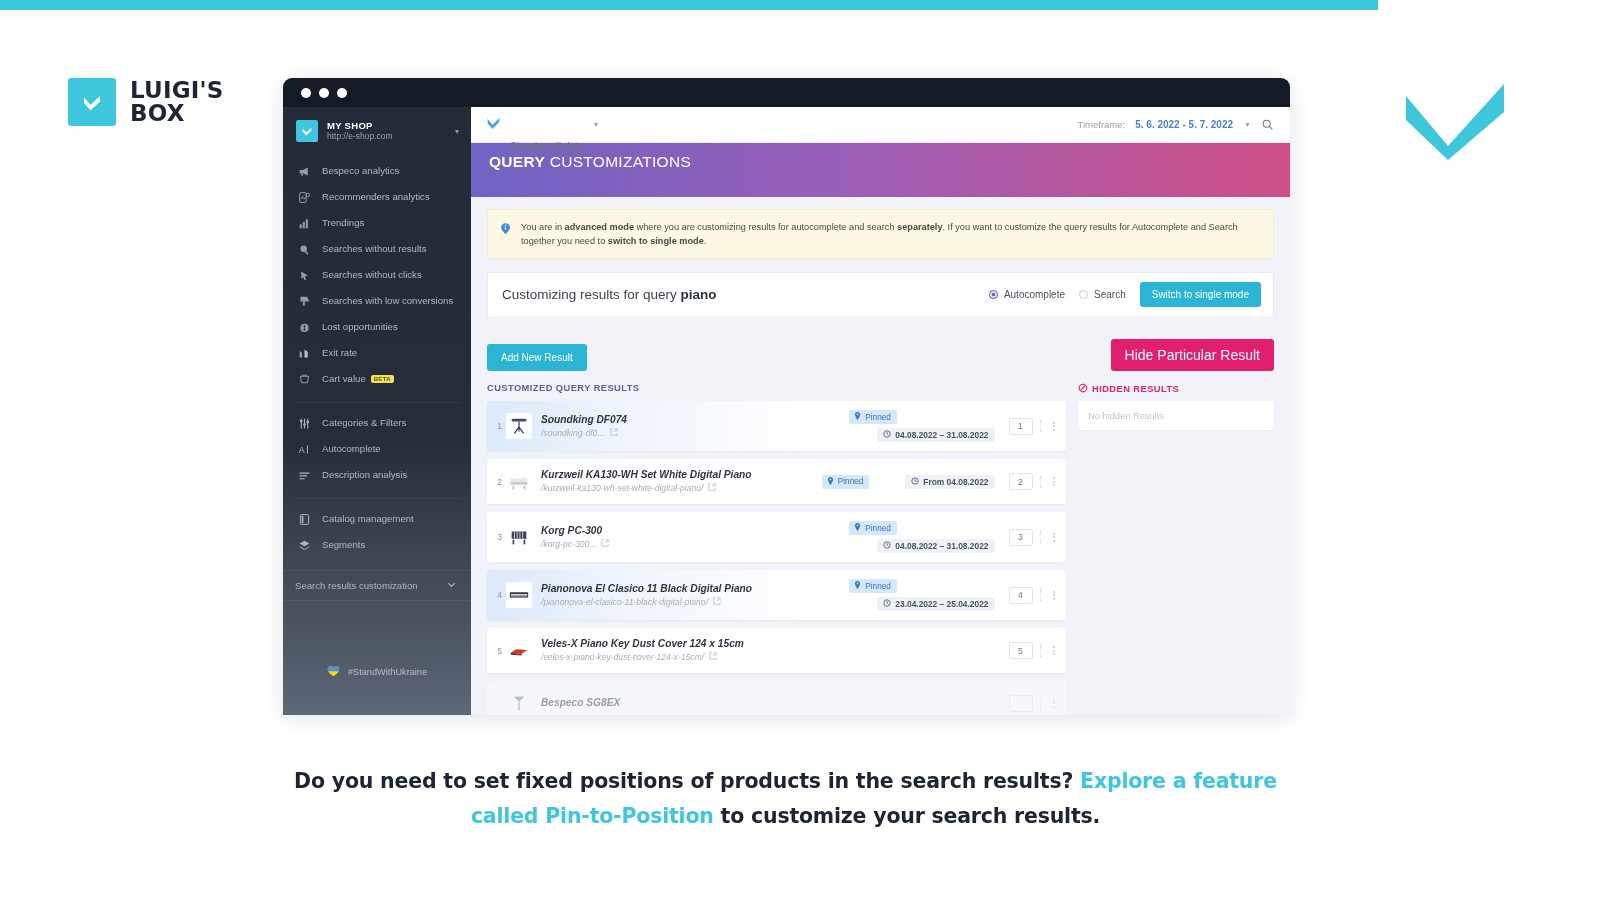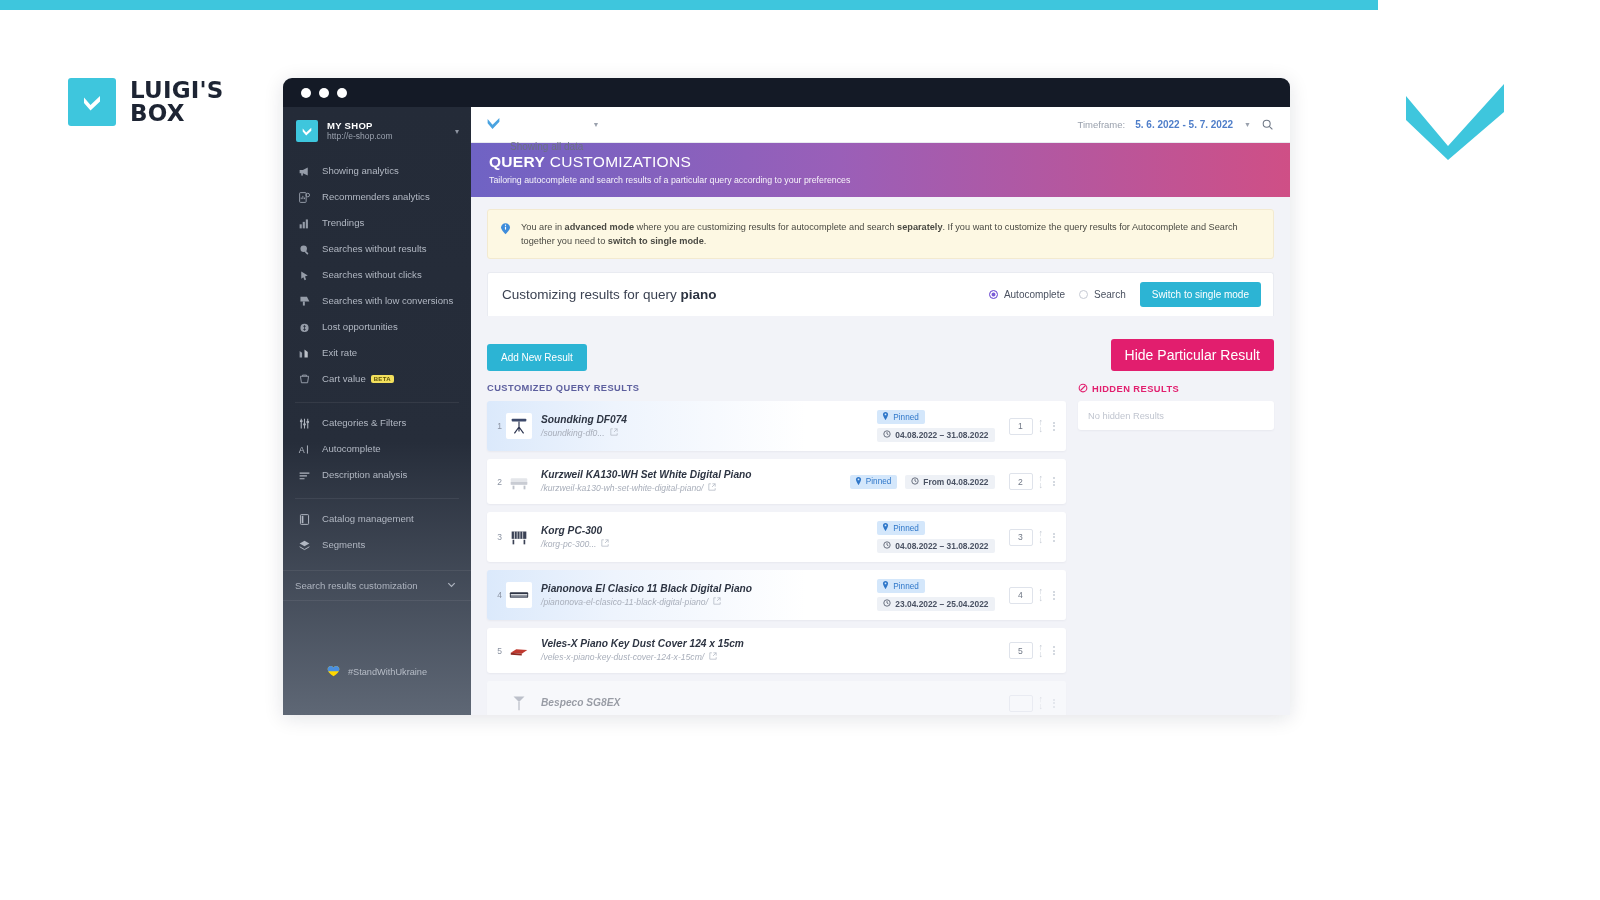--- a/index.html
+++ b/index.html
@@ -204,21 +204,21 @@
     display:flex; align-items:center; gap:5px;
   }
   .row-tags { display:flex; flex-direction: column; align-items:flex-start; gap:4px; margin-right: 14px; }
   .row-tags.inline { flex-direction: row; align-items:center; gap: 8px; }
   .tag-pin {
     background:#d4e7fb; color:#2f77c9; font-size:8.2px; border-radius:2px;
     padding: 2px 6px 2px 5px; display:flex; align-items:center; gap:4px; white-space:nowrap;
   }
   .tag-date {
     background:#eef1f6; color:#4a5263; font-size:8.4px; font-weight:700; border-radius:2px;
-    padding: 2px 6px; display:flex; align-items:center; gap:4px; white-space:nowrap;
+    padding: 2px 6px; display:flex; align-items:center; gap:4px; white-space:nowrap;margin-left:28px;
   }
   .pos-box {
     width: 24px; height: 17px; border: 1px solid #dfe3eb; border-radius: 2px;
     display:flex; align-items:center; justify-content:center;
     font-size: 8.6px; color:#707886; background:#fff; flex:0 0 24px;
   }
   .arrows {
     display:flex; flex-direction:column; align-items:center; justify-content:center;
     margin: 0 7px 0 6px; color:#c2c8d2; line-height:7px; font-size:9px;
   }
@@ -302,21 +302,21 @@
 
         <div class="nav-group">
 
           <div class="nav-item">
             <span class="ico">
               <svg width="13" height="13" viewBox="0 0 16 16">
                   <path d="M2 6h4l6-3v10l-6-3H2z" fill="#aab1bd"></path>
                   <rect x="4" y="9" width="2" height="4" fill="#aab1bd"></rect>
                 </svg>
             </span>
-            <span class="nav-label">Showing analytics</span>
+            <span class="nav-label">Bespeco analytics</span>
           </div>
 
           <div class="nav-item">
             <span class="ico">
               <svg width="13" height="13" viewBox="0 0 16 16">
                   <rect x="2" y="2" width="8" height="12" rx="1" fill="none" stroke="#aab1bd" stroke-width="1.2"></rect>
                   <path d="M4 10v-2M6 10V6M8 10V8" stroke="#aab1bd" stroke-width="1.2"></path>
                   <circle cx="12" cy="5" r="2.2" fill="none" stroke="#aab1bd" stroke-width="1.2"></circle>
                 </svg>
             </span>
@@ -492,21 +492,20 @@
               <svg width="13" height="13" viewBox="0 0 16 16">
                   <circle cx="7" cy="7" r="4.3" fill="none" stroke="#6f7886" stroke-width="1.3"></circle>
                   <path d="M10.2 10.2L14 14" stroke="#6f7886" stroke-width="1.3"></path>
                 </svg>
             </span>
           </div>
         </div>
 
         <div class="qhead">
           <h1><b>QUERY</b> <span>CUSTOMIZATIONS</span></h1>
-          <p>Tailoring autocomplete and search results of a particular query according to your preferences</p>
         </div>
 
         <div class="notice">
           <span class="notice-ico">
             <svg width="13" height="13" viewBox="0 0 16 16">
                 <path d="M8 1.5c3 0 5.5 2.4 5.5 5.4S8 15 8 15 2.5 9.9 2.5 6.9 5 1.5 8 1.5z" fill="#3f8ddb"></path>
                 <rect x="7.3" y="5.6" width="1.4" height="4" rx=".6" fill="#fff"></rect>
                 <circle cx="8" cy="4" r=".8" fill="#fff"></circle>
               </svg>
           </span>
@@ -828,14 +827,15 @@
           <div class="list-right">
             <div class="hidden-box">No hidden Results</div>
           </div>
 
         </div>
 
       </main>
     </div>
   </div>
 
+  <div class="caption"><span>Do you need to set fixed positions of products in the search results? </span><span class="hl">Explore a feature called Pin-to-Position</span><span> to customize your search results.</span></div>
 
 </div>
 
 </body></html>

